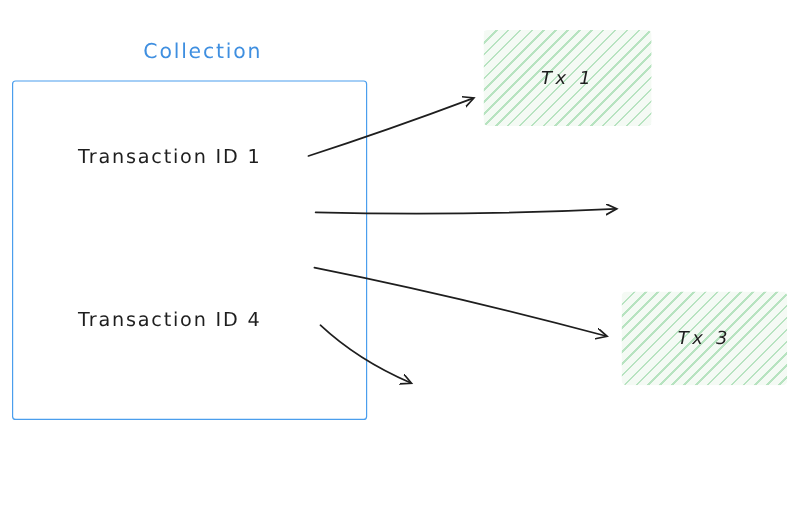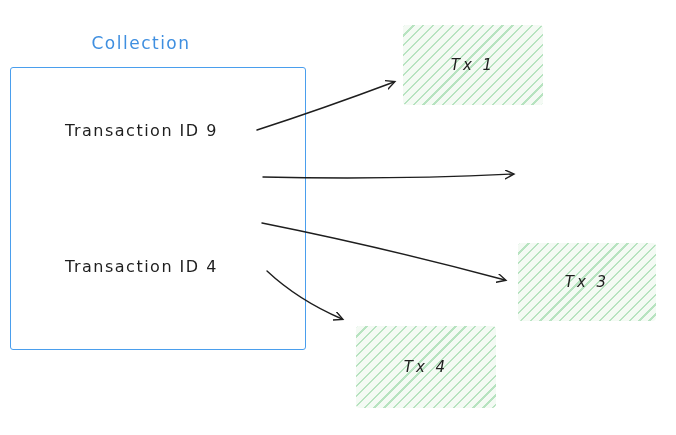--- a/index.html
+++ b/index.html
@@ -26,21 +26,21 @@
   .collection-box{
     position:absolute;
     left:10px; top:67px;
     width:296px; height:283px;
     border:1.6px solid var(--collection-border);
     border-radius:3px;
     background:transparent;
   }
   .collection-title{
     position:absolute;
-    left:76px; top:33px;
+    left:104px; top:33px;
     width:130px;
     text-align:center;
     font-size:17px;
     letter-spacing:1.5px;
     color:var(--collection-title);
   }
   .txn-label{
     position:absolute;
     left:65px;
     font-size:16px;
@@ -94,31 +94,28 @@
 </style>
 </head>
 <body>
 
 <div class="canvas">
 
   <div class="collection-title">Collection</div>
 
   <div class="collection-box"></div>
 
-  <div class="txn-label txn-1">Transaction ID 9</div>
+  <div class="txn-label txn-1">Transaction ID 1</div>
   <div class="txn-label txn-4">Transaction ID 4</div>
 
   <div class="tx-box tx-1">
     <span>Tx 1</span>
   </div>
   <div class="tx-box tx-3">
     <span>Tx 3</span>
-  </div>
-  <div class="tx-box tx-4">
-    <span>Tx 4</span>
   </div>
 
   <svg class="arrow-layer" viewBox="0 0 676 435" xmlns="http://www.w3.org/2000/svg">
     <defs>
       <marker id="arrowhead" markerUnits="userSpaceOnUse" markerWidth="14" markerHeight="14" refX="8" refY="4.5" orient="auto">
         <path class="arrowhead-path" d="M0,0 L9,4.5 L0,9"></path>
       </marker>
     </defs>
     <path class="arrow-line" d="M257,130 Q322,109 394,82" marker-end="url(#arrowhead)"></path>
     <path class="arrow-line" d="M263,177 Q390,180 513,174" marker-end="url(#arrowhead)"></path>

